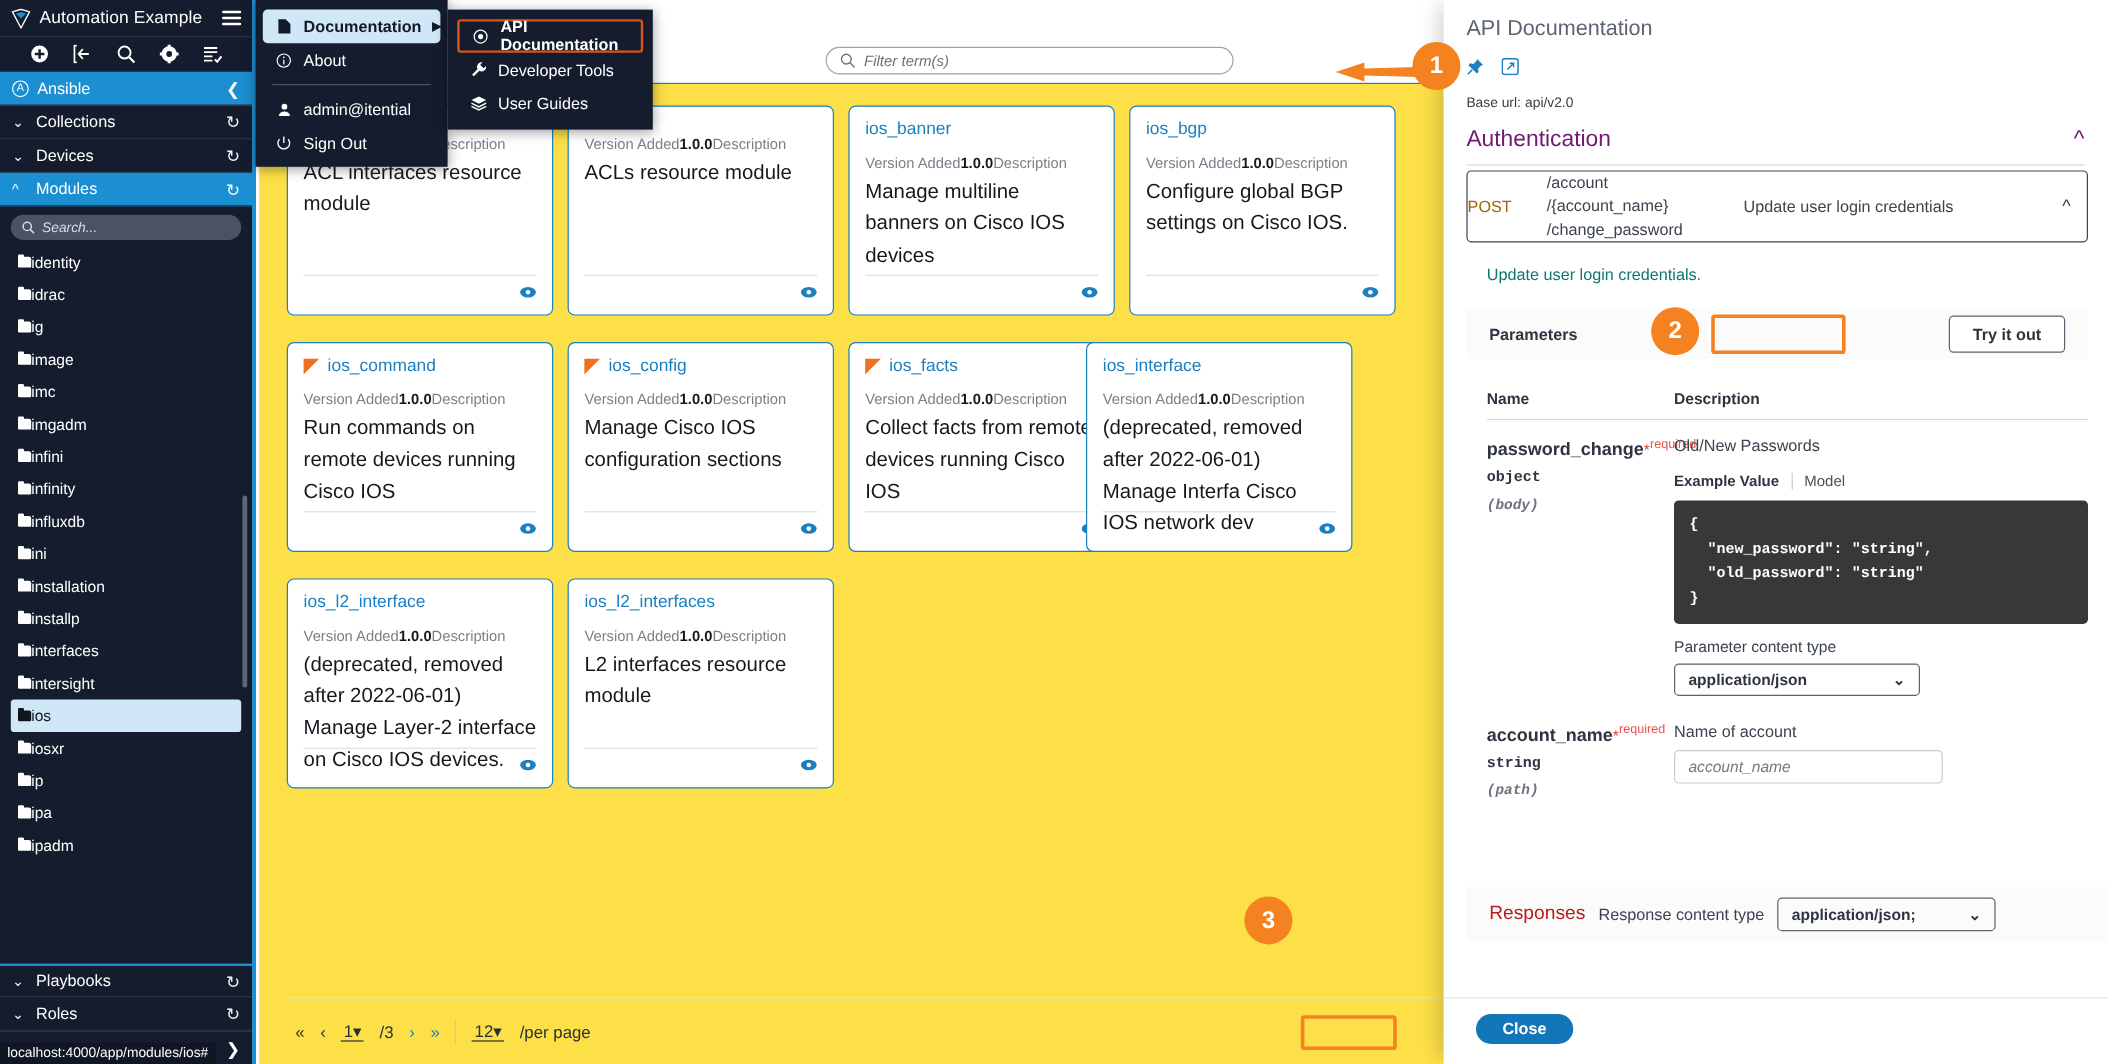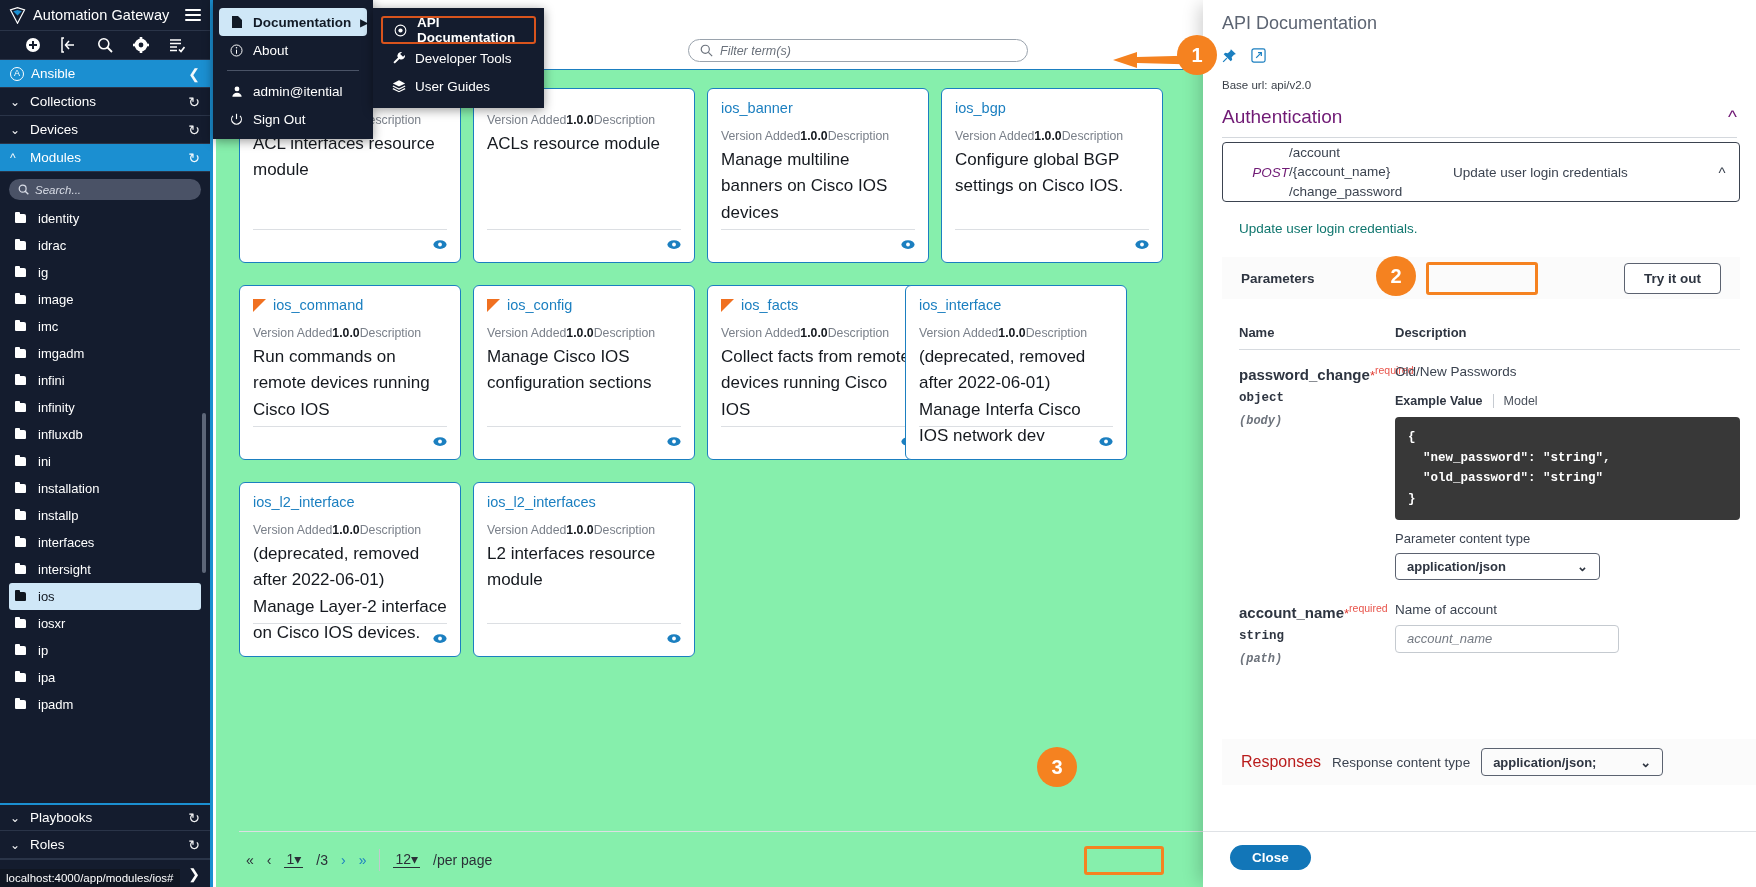--- a/index.html
+++ b/index.html
@@ -52,21 +52,21 @@
   .sb-search {
     display: flex; align-items: center; gap: 6px;
     background: #4a5266; border-radius: 12px; height: 21px; padding: 0 9px;
     font-size: 11.5px; color: #d8dce6; font-style: italic;
   }
   .sb-list {
     position: relative;
     height: 522px; overflow: hidden; padding-left: 9px;
   }
   .sb-item {
-    height: 27px; display: flex; align-items: center; gap: 12px;
+    height: 27px; display: flex; align-items: center; gap: 0;
     font-size: 13px; color: #fff; padding-left: 6px; cursor: pointer;
     border-radius: 3px; margin-right: 9px;
   }
   .sb-item.sel { background: #cfe7f7; color: #10161f; }
   .folder { width: 11px; height: 9px; background: #fff; border-radius: 1px 2px 1px 1px; position: relative; flex:0 0 auto;}
   .folder:before { content:""; position:absolute; left:0; top:-2.5px; width:5px; height:3px; background:#fff; border-radius:1px 1px 0 0;}
   .sb-item.sel .folder, .sb-item.sel .folder:before { background: #10161f; }
   .sb-scrollbar {
     position: absolute; right: 4px; top: 208px; width: 4px; height: 160px;
     background: #5d6678; border-radius: 2px;
@@ -98,21 +98,21 @@
   .menu1 .mi { margin: 0 6px; }
   .mi.hl { background: #cfe7f7; color: #111a26; font-weight: 600; }
   .mi.outlined { border: 2px solid #d9541d; border-radius: 3px; font-weight:600; }
   .mi .mi-ic { width: 15px; display:flex; align-items:center; justify-content:center; flex:0 0 auto;}
   .mi .mi-lbl { flex: 1; }
   .mi .mi-arrow { font-size: 10px; }
   .menu-sep { height: 1px; background: #3a4considering; }
   .menu-sep { height: 1px; background: #4a5366; margin: 6px 14px; }
 
   
-  .main { position: absolute; left: 216px; top: 0; right: 0; bottom: 0; background: #86efac; text-decoration: underline; }
+  .main { position: absolute; left: 216px; top: 0; right: 0; bottom: 0; background: #fde047; text-decoration: underline; }
   .topbar { position: absolute; left: 0; right: 0; top: 0; height: 70px; background: #fff; border-bottom: 1px solid #1b7fc0; }
   .filterbox {
     position: absolute; left: 472px; top: 39px; width: 340px; height: 23px;
     border: 1px solid #9aa3ad; border-radius: 12px; display: flex; align-items: center;
     gap: 7px; padding: 0 11px; font-size: 12.5px; color: #6b727c; font-style: italic;
   }
   .cards { position: absolute; left: 23px; top: 88px; }
   .card {
     position: absolute; width: 222px; height: 175px; border: 1px solid #1b7fc0;
     border-radius: 6px; background: #fff; padding: 11px 13px 8px 13px;
@@ -143,21 +143,21 @@
   .panel-title { position: absolute; left: 19px; top: 13px; font-size: 18px; color: #5c6472; }
   .panel-icons { position: absolute; left: 19px; top: 48px; display: flex; gap: 14px; align-items: center; }
   .panel-baseurl { position: absolute; left: 19px; top: 78px; font-size: 12.5px; color: #22272f; font-weight: 700;}
   .panel-baseurl span { font-weight: 400; font-size: 11.5px; color: #3a4049; }
   .auth-row { position: absolute; left: 19px; right: 19px; top: 106px; }
   .auth-title { font-size: 19px; color: #701a75; padding-bottom: 9px; border-bottom: 1px solid #d4d8dd; display:flex; justify-content:space-between; align-items:center;}
   .op-box {
     position: absolute; left: 19px; right: 16px; top: 142px; height: 60px;
     border: 1.5px solid #3b4350; border-radius: 4px; display: flex; align-items: center;
   }
-  .op-method { width: 66px; text-align: right; font-size: 13.5px; color: #701a75; flex:0 0 auto;font-style:italic;}
+  .op-method { width: 66px; text-align: left; font-size: 13.5px; color: #a16207; flex:0 0 auto;}
   .op-path { font-size: 13.5px; color: #3b4350; line-height: 1.45; width: 164px; flex:0 0 auto;}
   .op-sum { font-size: 13.5px; color: #3b4350; flex: 1; }
   .op-chev { width: 34px; text-align: center; font-size: 15px; color:#3b4350; }
 
   .op-desc { position: absolute; left: 36px; top: 221px; font-size: 13.5px; color: #0f766e; }
   .params-band {
     position: absolute; left: 19px; right: 16px; top: 257px; height: 42px;
     background: #fbfbfb; display: flex; align-items: center; padding: 0 19px;
   }
   .params-lbl { font-size: 13.5px; font-weight: 700; color: #2e3541; flex: 1; }
@@ -478,21 +478,21 @@
 
   <div class="hl-box-2"></div>
   <div class="hl-box-3"></div>
 
   <div class="sidebar">
     <div class="sb-brand">
       <svg class="sb-logo" viewBox="0 0 24 24">
         <path d="M2 4 L12 1 L22 4 L12 23 Z" fill="none" stroke="#fff" stroke-width="1.6"></path>
         <path d="M6 6 L12 4.3 L18 6 L12 12 Z" fill="#1b8fd1"></path>
       </svg>
-      <span class="sb-brand-text">Automation Gateway</span>
+      <span class="sb-brand-text">Automation Example</span>
       <span class="sb-hamburger">
           <i></i>
           <i></i>
           <i></i>
         </span>
     </div>
 
     <div class="sb-tools">
       <span class="ic">
         <svg width="16" height="16" viewBox="0 0 16 16">

